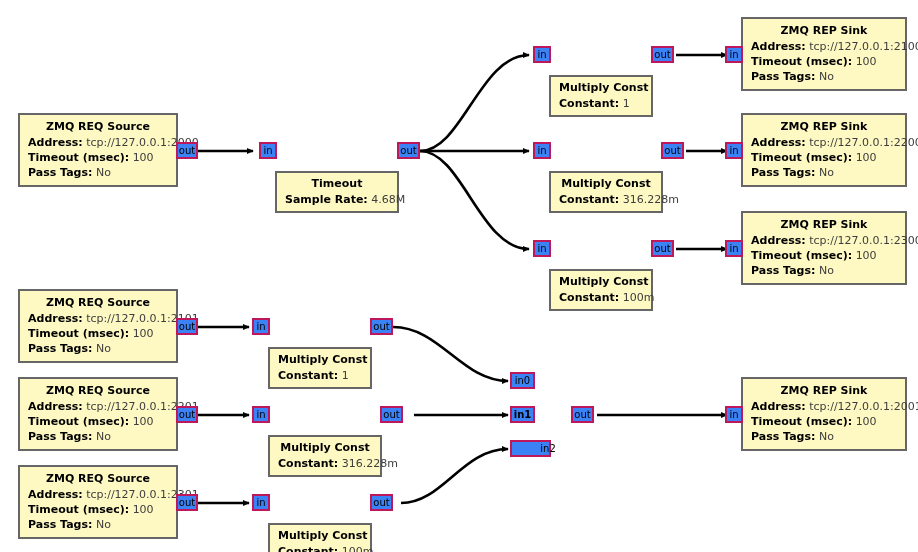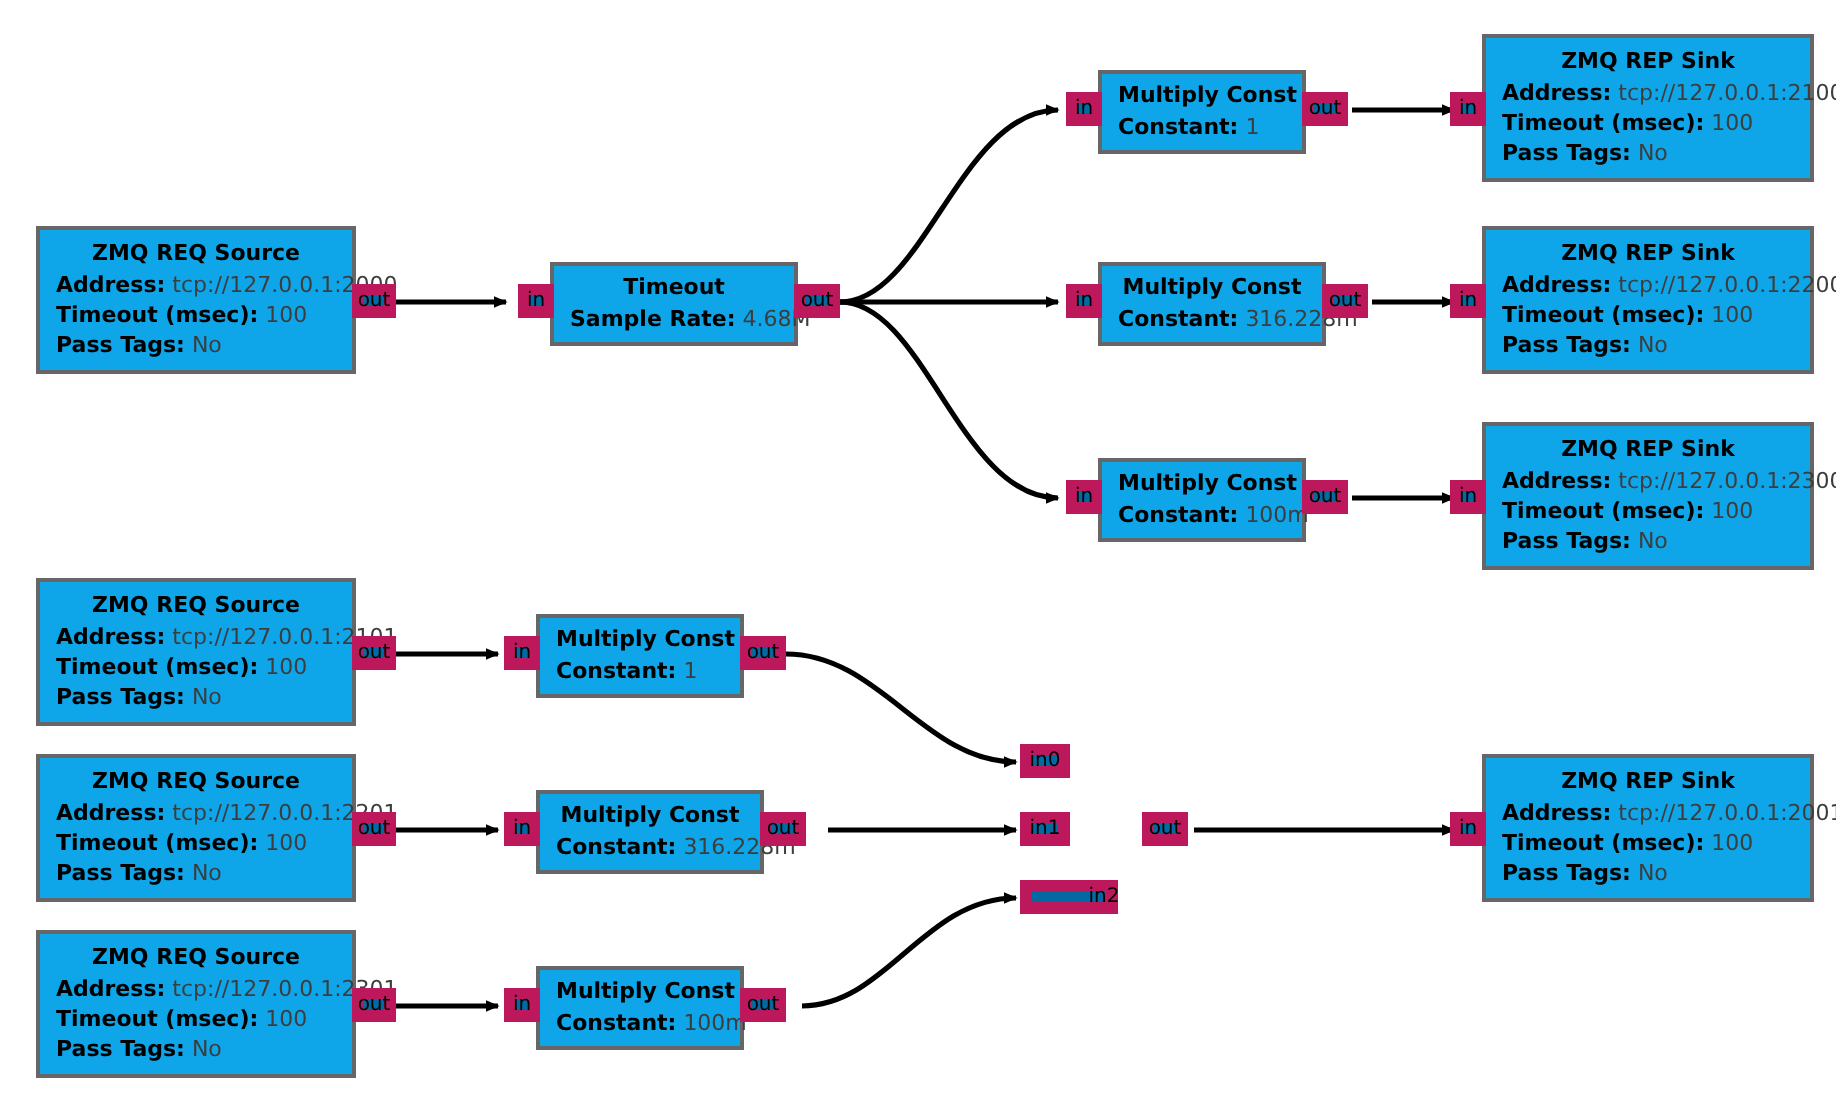--- a/index.html
+++ b/index.html
@@ -20,21 +20,21 @@
     position: absolute;
     left: 0; top: 0;
     width: 918px;
     height: 552px;
     pointer-events: none;
   }
   
   .block {
     position: absolute;
     box-sizing: border-box;
-    background: #0ea5e9;
+    background: #fef9c3;
     border: 2px solid #666666;
     padding: 4px 8px 5px 8px;
     text-align: left;
     z-index: 3;
   }
   .block .btitle {
     font-weight: bold;
     font-size: 11px;
     color: #000000;
     text-align: center;
@@ -48,36 +48,37 @@
     color: #3d3d3d;
     white-space: nowrap;
   }
   .block .brow b {
     color: #000000;
     font-weight: bold;
   }
   
   .block.compact {
     padding: 3px 8px 4px 8px;
+    margin-top: 40px;
   }
   .block.addblk {
     padding: 0;
     display: flex;
     align-items: center;
     justify-content: center;
   }
   .block.addblk .btitle {
     margin: 0;
   }
   
   .port {
     position: absolute;
     box-sizing: border-box;
-    background: #0369a1;
-    border: 6px solid #be185d;
+    background: #3b82f6;
+    border: 2px solid #be185d;
     color: #000000;
     font-size: 10px;
     font-weight: normal;
     line-height: 1;
     display: flex;
     align-items: center;
     justify-content: center;
     padding: 0 1px;
     height: 17px;
     z-index: 4;
@@ -218,21 +219,21 @@
   <div class="port" style="left:380px; top:406px; width:23px;">out</div>
 
   <div class="block compact" style="left:268px; top:483px; width:104px;">
     <div class="btitle">Multiply Const</div>
     <div class="brow"><b>Constant:</b> <span>100m</span></div>
   </div>
   <div class="port" style="left:252px; top:494px; width:18px;">in</div>
   <div class="port" style="left:370px; top:494px; width:23px;">out</div>
 
   <div class="port" style="left:510px; top:372px; width:25px;">in0</div>
-  <div class="port" style="left:510px; top:406px; width:25px;">in1</div>
+  <div class="port" style="left:510px; top:406px; width:25px;font-weight:bold;">in1</div>
   <div class="port" style="left:510px; top:440px; width:25px;padding-left:36px;">in2</div>
   <div class="port" style="left:571px; top:406px; width:23px;">out</div>
 
   <div class="block" style="left:741px; top:377px; width:166px;">
     <div class="btitle">ZMQ REP Sink</div>
     <div class="brow"><b>Address:</b> <span>tcp://127.0.0.1:2001</span></div>
     <div class="brow"><b>Timeout (msec):</b> <span>100</span></div>
     <div class="brow"><b>Pass Tags:</b> <span>No</span></div>
   </div>
   <div class="port" style="left:725px; top:406px; width:18px;">in</div>

